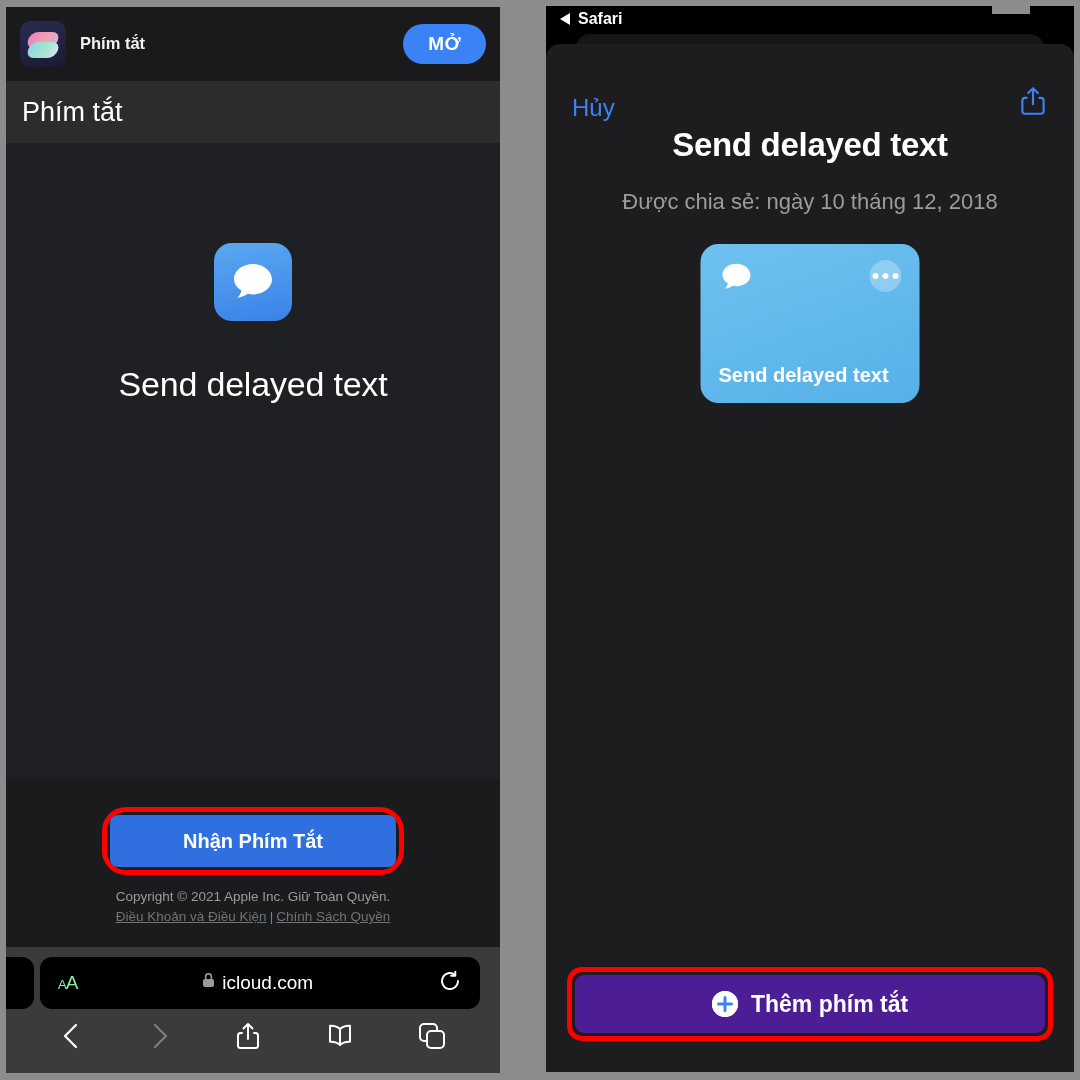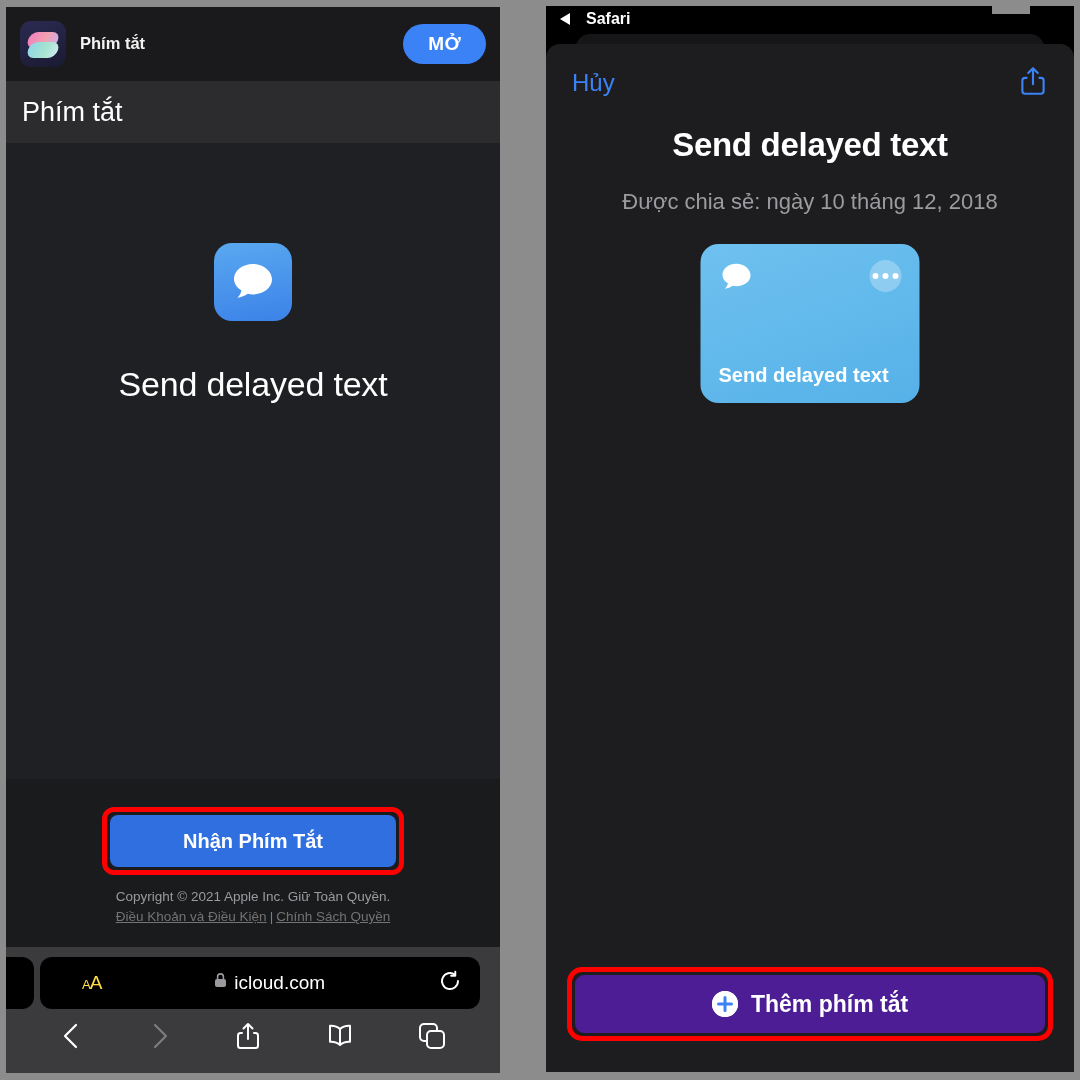--- a/index.html
+++ b/index.html
@@ -79,21 +79,21 @@
   }
 
   
   .lower {
     position: absolute; top: 772px; left: 0; width: 100%; height: 168px;
     background: #1a1b1d;
   }
   .get-wrap {
     position: absolute; left: 50%; transform: translateX(-50%); top: 28px;
     width: 302px; height: 68px;
-    border: 5px solid #ff0000; border-radius: 12px;
+    border: 5px solid #ff0000; border-radius: 24px;
     padding: 3px;
   }
   .get-btn {
     width: 100%; height: 100%;
     background: #2f6fe0; border: none; border-radius: 8px;
     color: #fff; font-size: 20px; font-weight: bold;
     display: flex; align-items: center; justify-content: center;
   }
   .footer-copy {
     position: absolute; top: 110px; width: 100%; text-align: center;
@@ -113,55 +113,55 @@
   }
   .tab-peek {
     position: absolute; left: -34px; top: 10px; width: 62px; height: 52px;
     background: #000; border-radius: 12px;
   }
   .addr-bar {
     position: absolute; left: 34px; top: 10px; right: 20px; height: 52px;
     background: #000; border-radius: 12px;
     display: flex; align-items: center; padding: 0 18px;
   }
-  .addr-aa { color: #fde047; font-size: 19px; letter-spacing: -1px; margin-left: 24px; }
+  .addr-aa { color: #86efac; font-size: 19px; letter-spacing: -1px; }
   .addr-aa .small { font-size: 13px; }
   .addr-center { flex: 1; display: flex; align-items: flex-start; justify-content: center; gap: 7px; }
   .addr-url { color: #fff; font-size: 19px; }
   .addr-reload { color: #fff; font-size: 21px; }
   .toolbar-row {
     position: absolute; left: 0; bottom: 12px; width: 100%; height: 50px;
     display: flex; align-items: center; justify-content: space-around; padding: 0 22px;
   }
   .tb-icon { color: #fff; display: flex; align-items: center; justify-content: center; }
   .tb-icon.dim { color: #7d7d80; }
 
   
   .panel-right {
     position: absolute; left: 546px; top: 6px;
     width: 528px; height: 1066px;
     background: #000;
     overflow: hidden;
   }
-  .status-back { position: absolute; left: 14px; top: 4px; color: #fff; font-size: 16px; font-weight: bold; display: flex; align-items: center; gap: 15px;}
+  .status-back { position: absolute; left: 14px; top: 4px; color: #fff; font-size: 16px; font-weight: bold; display: flex; align-items: center; gap: 7px;}
   .status-notch {
     position: absolute; right: 44px; top: 0; width: 38px; height: 8px;
     background: #8c8c8c;
   }
   .card-back {
     position: absolute; left: 30px; top: 28px; right: 30px; height: 60px;
     background: #161618; border-radius: 14px;
   }
   .sheet {
     position: absolute; left: 0; top: 38px; width: 100%; bottom: 0;
     background: #1d1d1f; border-radius: 14px 14px 0 0;
   }
   .sheet-nav {
     position: absolute; top: 0; left: 0; width: 100%; height: 78px;
-    display: flex; align-items: center; justify-content: space-between; padding: 0 26px;
+    display: flex; align-items: flex-end; justify-content: space-between; padding: 0 26px;
   }
   .sheet-cancel { color: #3b82f6; font-size: 24px; }
   .sheet-share { color: #3b82f6; }
   .sheet-title {
     position: absolute; top: 82px; width: 100%; text-align: center;
     color: #fff; font-size: 33px; font-weight: bold; letter-spacing: -.3px;
   }
   .sheet-sub {
     position: absolute; top: 145px; width: 100%; text-align: center;
     color: #9c9ca0; font-size: 22px;

